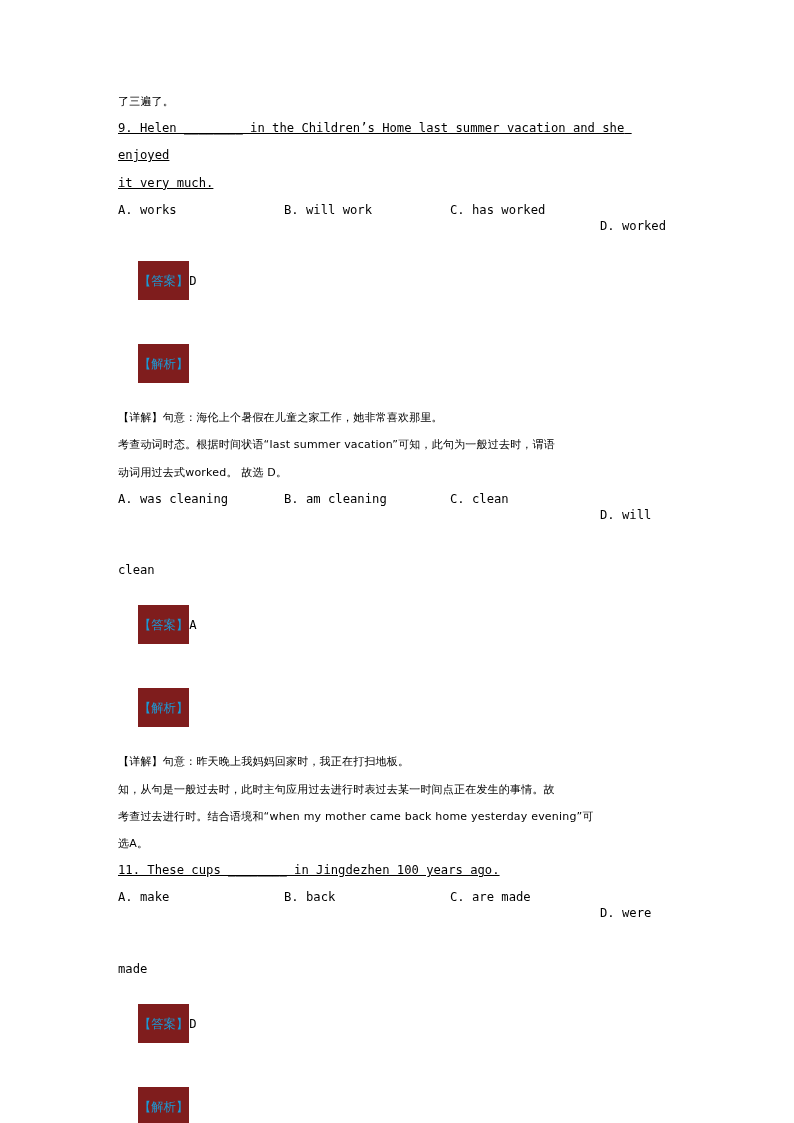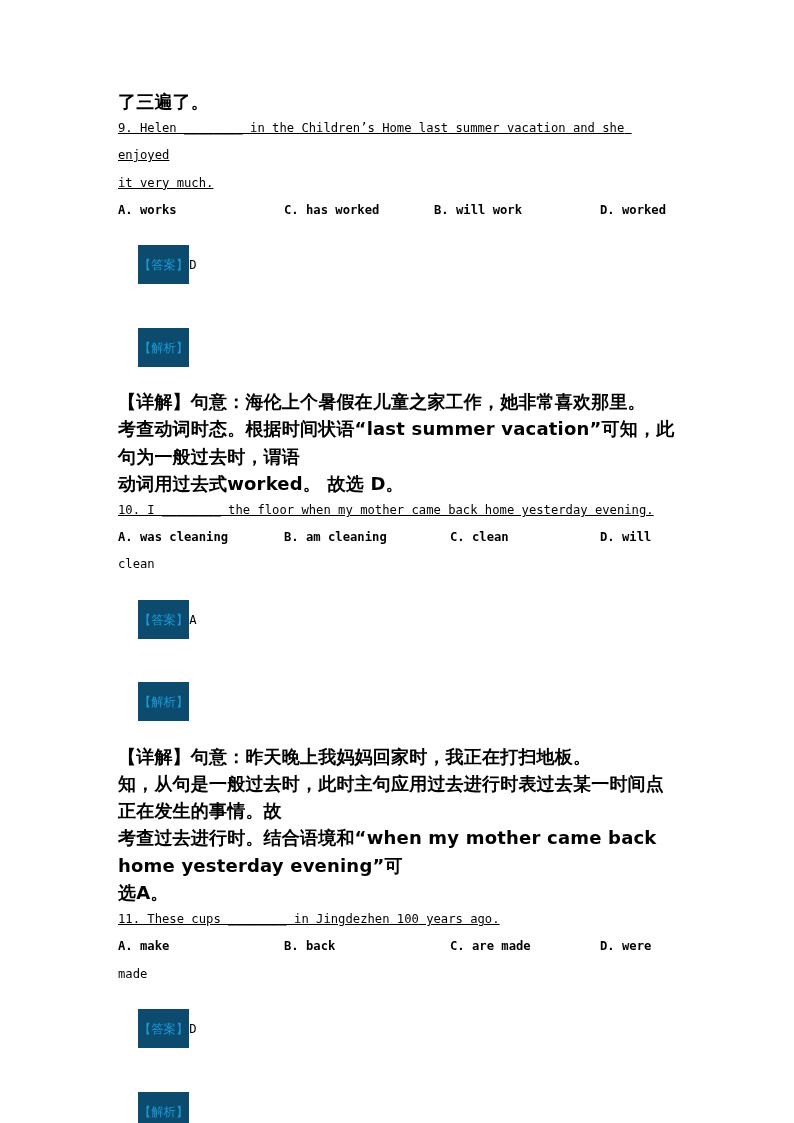--- a/index.html
+++ b/index.html
@@ -25,93 +25,91 @@
   }
   .line {
     font-size: 13.2px;
     line-height: 27.2px;
     white-space: pre-wrap;
     word-wrap: break-word;
   }
   
   .cn {
     font-family: "DejaVu Sans", "Liberation Sans", sans-serif;
-    font-size: 18px;
+    font-size: 11px;
     letter-spacing: 0.2px;
-    font-weight: bold;
   }
   .en {
     font-family: "DejaVu Sans Mono", "Liberation Mono", monospace;
     font-size: 12.2px;
     letter-spacing: 0px;
     text-decoration: underline;
   }
   .tag {
     color: #1a9bd7;
     font-family: "DejaVu Sans", "Liberation Sans", sans-serif;
     font-size: 12.4px;
   }
   .tag-hl {
-    background: #0c4a6e;
+    background: #7f1d1d;
     padding: 12px 1px;
   }
   .ansval {
     font-family: "DejaVu Sans Mono", "Liberation Mono", monospace;
     font-size: 12.2px;
     color: #000;
   }
   .opt-row {
     display: flex;
     width: 100%;
-    font-weight: bold;
   }
   .opt {
     font-family: "DejaVu Sans Mono", "Liberation Mono", monospace;
     font-size: 12.2px;
     white-space: pre;
   }
   .o1 { width: 166px; }
   .o2 { width: 166px; }
   .o3 { width: 150px; }
-  .o4 { width: auto; }
+  .o4 { width: auto; margin-top: 16px; }
   .indent-cont {
     font-family: "DejaVu Sans Mono", "Liberation Mono", monospace;
     font-size: 12.2px;
+    margin-top: 28px;
   }
 </style>
 </head>
 <body>
 
 <div class="page">
   <div class="doc">
 
     <div class="line cn">了三遍了。</div>
 
     <div class="line en">9. Helen ________ in the Children’s Home last summer vacation and she enjoyed</div>
     <div class="line en">it very much.</div>
 
     <div class="line opt-row">
       <span class="opt o1">A. works</span>
+      <span class="opt o2">B. will work</span>
       <span class="opt o3">C. has worked</span>
-      <span class="opt o2">B. will work</span>
       <span class="opt o4">D. worked</span>
     </div>
 
     <div class="line">
       <span class="tag tag-hl">【答案】</span><span class="ansval">D</span>
     </div>
     <div class="line">
       <span class="tag tag-hl">【解析】</span>
     </div>
 
     <div class="line cn">【详解】句意：海伦上个暑假在儿童之家工作，她非常喜欢那里。</div>
     <div class="line cn">考查动词时态。根据时间状语“last summer vacation”可知，此句为一般过去时，谓语</div>
     <div class="line cn">动词用过去式worked。 故选 D。</div>
 
-    <div class="line en">10. I ________ the floor when my mother came back home yesterday evening.</div>
 
     <div class="line opt-row">
       <span class="opt o1">A. was cleaning</span>
       <span class="opt o2">B. am cleaning</span>
       <span class="opt o3">C. clean</span>
       <span class="opt o4">D. will</span>
     </div>
     <div class="line indent-cont">clean</div>
 
     <div class="line">

